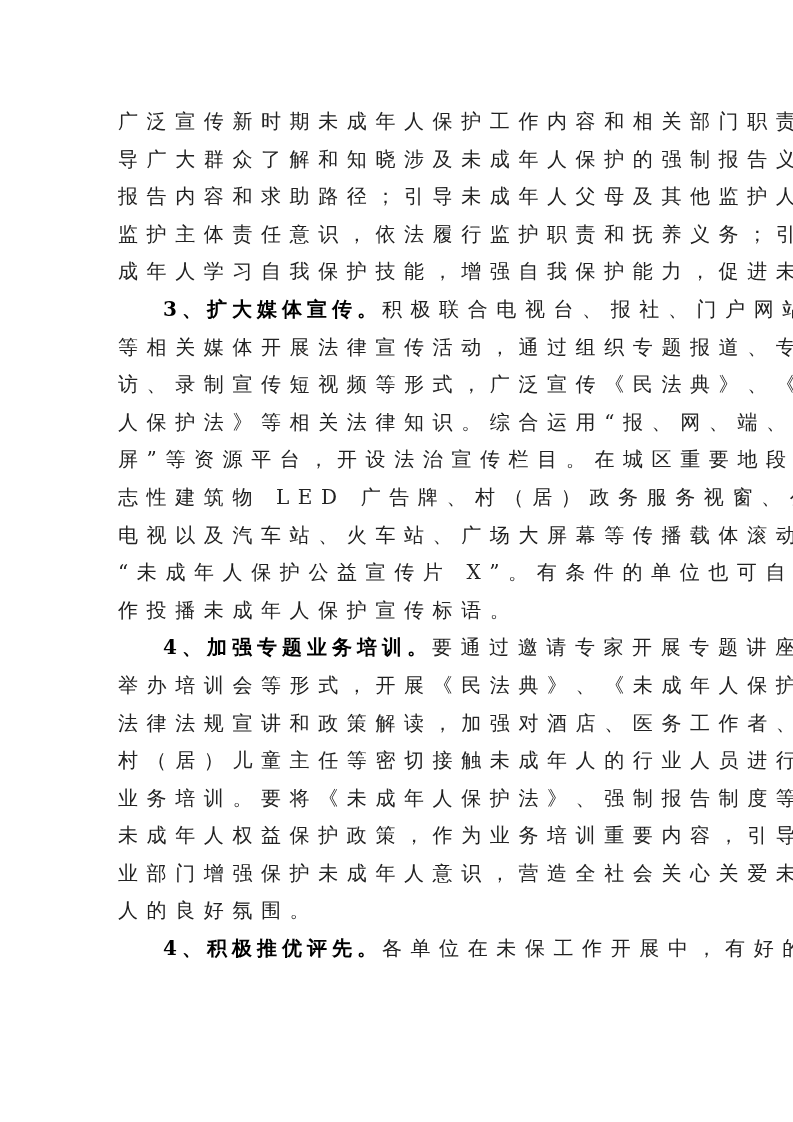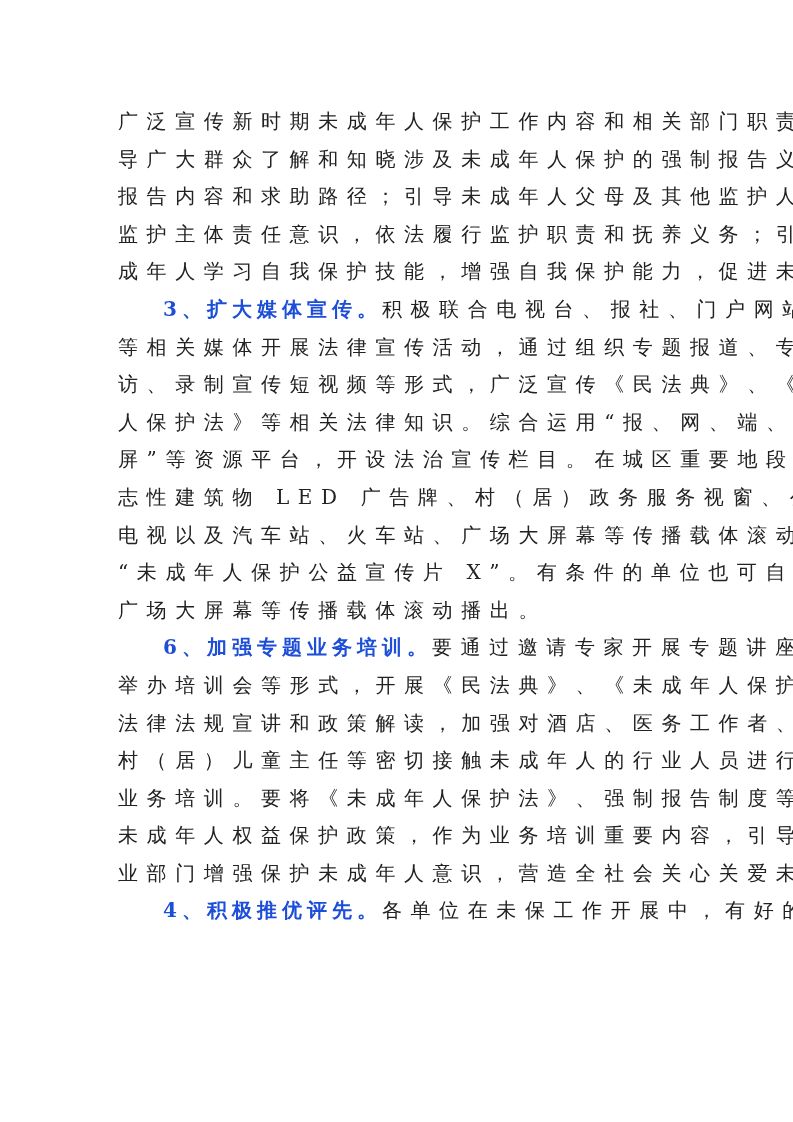--- a/index.html
+++ b/index.html
@@ -9,21 +9,21 @@
     margin: 0;
     font-family: "DejaVu Serif", "Liberation Serif", serif;
     font-size: 20px;
     line-height: 37.6px;
     color: #222222;
     text-align: justify;
     text-align-last: left;
     letter-spacing: 8.6px;
     word-break: break-all;
   }
-  .heading { font-weight: bold; color: #1d4ed8; letter-spacing: 5px; }
+  .heading { font-weight: bold; color: #000000; letter-spacing: 5px; }
   .line { display: block; white-space: nowrap; }
 </style>
 </head>
 <body>
 
 <div class="page">
 
   <p class="para">
     <span class="line">广泛宣传新时期未成年人保护工作内容和相关部门职责，引</span>
     <span class="line">导广大群众了解和知晓涉及未成年人保护的强制报告义务、</span>
@@ -34,30 +34,31 @@
 
   <p class="para">
     <span class="line" style="padding-left:45px"><span class="heading">3、扩大媒体宣传。</span><span>积极联合电视台、报社、门户网站</span></span>
     <span class="line">等相关媒体开展法律宣传活动，通过组织专题报道、专栏采</span>
     <span class="line">访、录制宣传短视频等形式，广泛宣传《民法典》、《未成年</span>
     <span class="line">人保护法》等相关法律知识。综合运用“报、网、端、微、</span>
     <span class="line">屏”等资源平台，开设法治宣传栏目。在城区重要地段或标</span>
     <span class="line">志性建筑物 LED 广告牌、村（居）政务服务视窗、公交车载</span>
     <span class="line">电视以及汽车站、火车站、广场大屏幕等传播载体滚动播出</span>
     <span class="line">“未成年人保护公益宣传片 X”。有条件的单位也可自行制</span>
-    <span class="line">广场大屏幕等传播载体滚动播出。</span>
+    <span class="line">作投播未成年人保护宣传标语。</span>
   </p>
 
   <p class="para">
-    <span class="line" style="padding-left:45px"><span class="heading">6、加强专题业务培训。</span><span>要通过邀请专家开展专题讲座、</span></span>
+    <span class="line" style="padding-left:45px"><span class="heading">4、加强专题业务培训。</span><span>要通过邀请专家开展专题讲座、</span></span>
     <span class="line">举办培训会等形式，开展《民法典》、《未成年人保护法》等</span>
     <span class="line">法律法规宣讲和政策解读，加强对酒店、医务工作者、教师、</span>
     <span class="line">村（居）儿童主任等密切接触未成年人的行业人员进行专题</span>
     <span class="line">业务培训。要将《未成年人保护法》、强制报告制度等有关</span>
     <span class="line">未成年人权益保护政策，作为业务培训重要内容，引导各行</span>
     <span class="line">业部门增强保护未成年人意识，营造全社会关心关爱未成年</span>
+    <span class="line">人的良好氛围。</span>
   </p>
 
   <p class="para">
     <span class="line" style="padding-left:45px"><span class="heading">4、积极推优评先。</span><span>各单位在未保工作开展中，有好的</span></span>
   </p>
 
 </div>
 
 </body></html>

